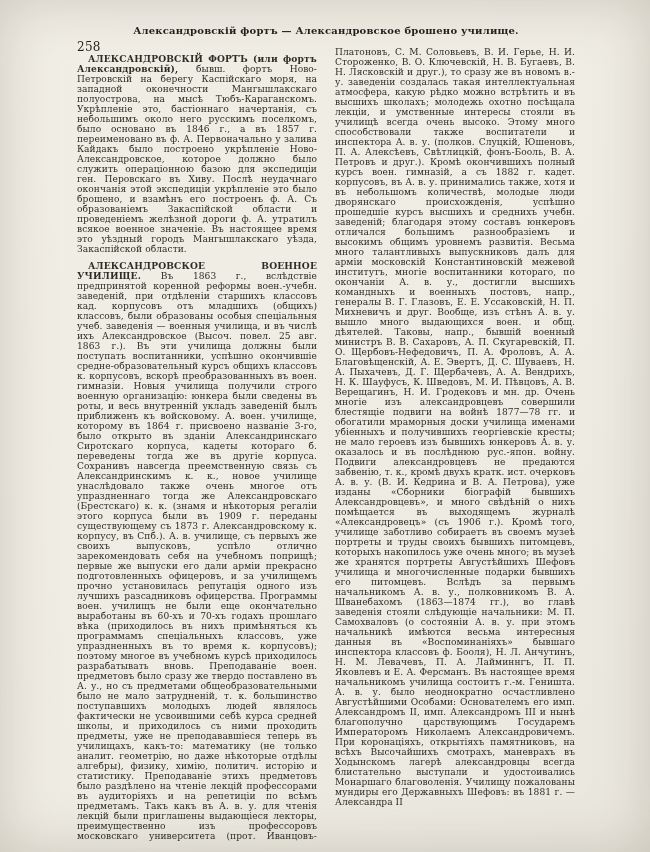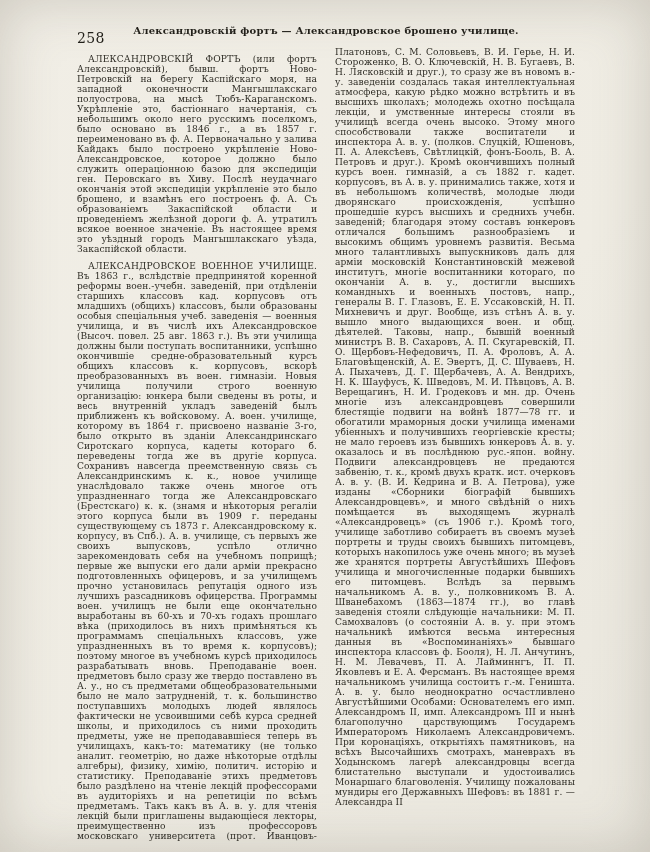--- a/index.html
+++ b/index.html
@@ -27,23 +27,23 @@
     text-align: center;
     font-weight: bold;
     font-size: 10px;
     line-height: 12px;
     letter-spacing: 0.2px;
     color: #211f19;
   }
   .page-number {
     position: absolute;
     left: 0;
-    top: 7px;
+    top: 16px;
     font-weight: normal;
-    font-size: 14px;
+    font-size: 12px;
     letter-spacing: 0.3px;
   }
   .columns {
     position: absolute;
     top: 47px;
     left: 77px;
     width: 498px;
     height: 798px;
     column-count: 2;
     column-gap: 18px;
@@ -55,21 +55,21 @@
     letter-spacing: 0.05px;
     color: #2e2c25;
     hyphens: none;
   }
   .columns p {
     margin: 0;
     text-indent: 11px;
   }
   p.continuation { text-indent: 0; }
   p.article { margin-top: 7px; }
-  .heading { font-weight: normal; letter-spacing: 0.15px; }
+  .heading { font-weight: bold; letter-spacing: 0.15px; }
 </style>
 </head>
 <body>
 
 <div class="page" style="color: rgb(46, 44, 37);">
 
   <div class="running-head">
     <span class="page-number">258</span>
     <span class="running-title">Александровскій фортъ — Александровское брошено училище.</span>
   </div>

